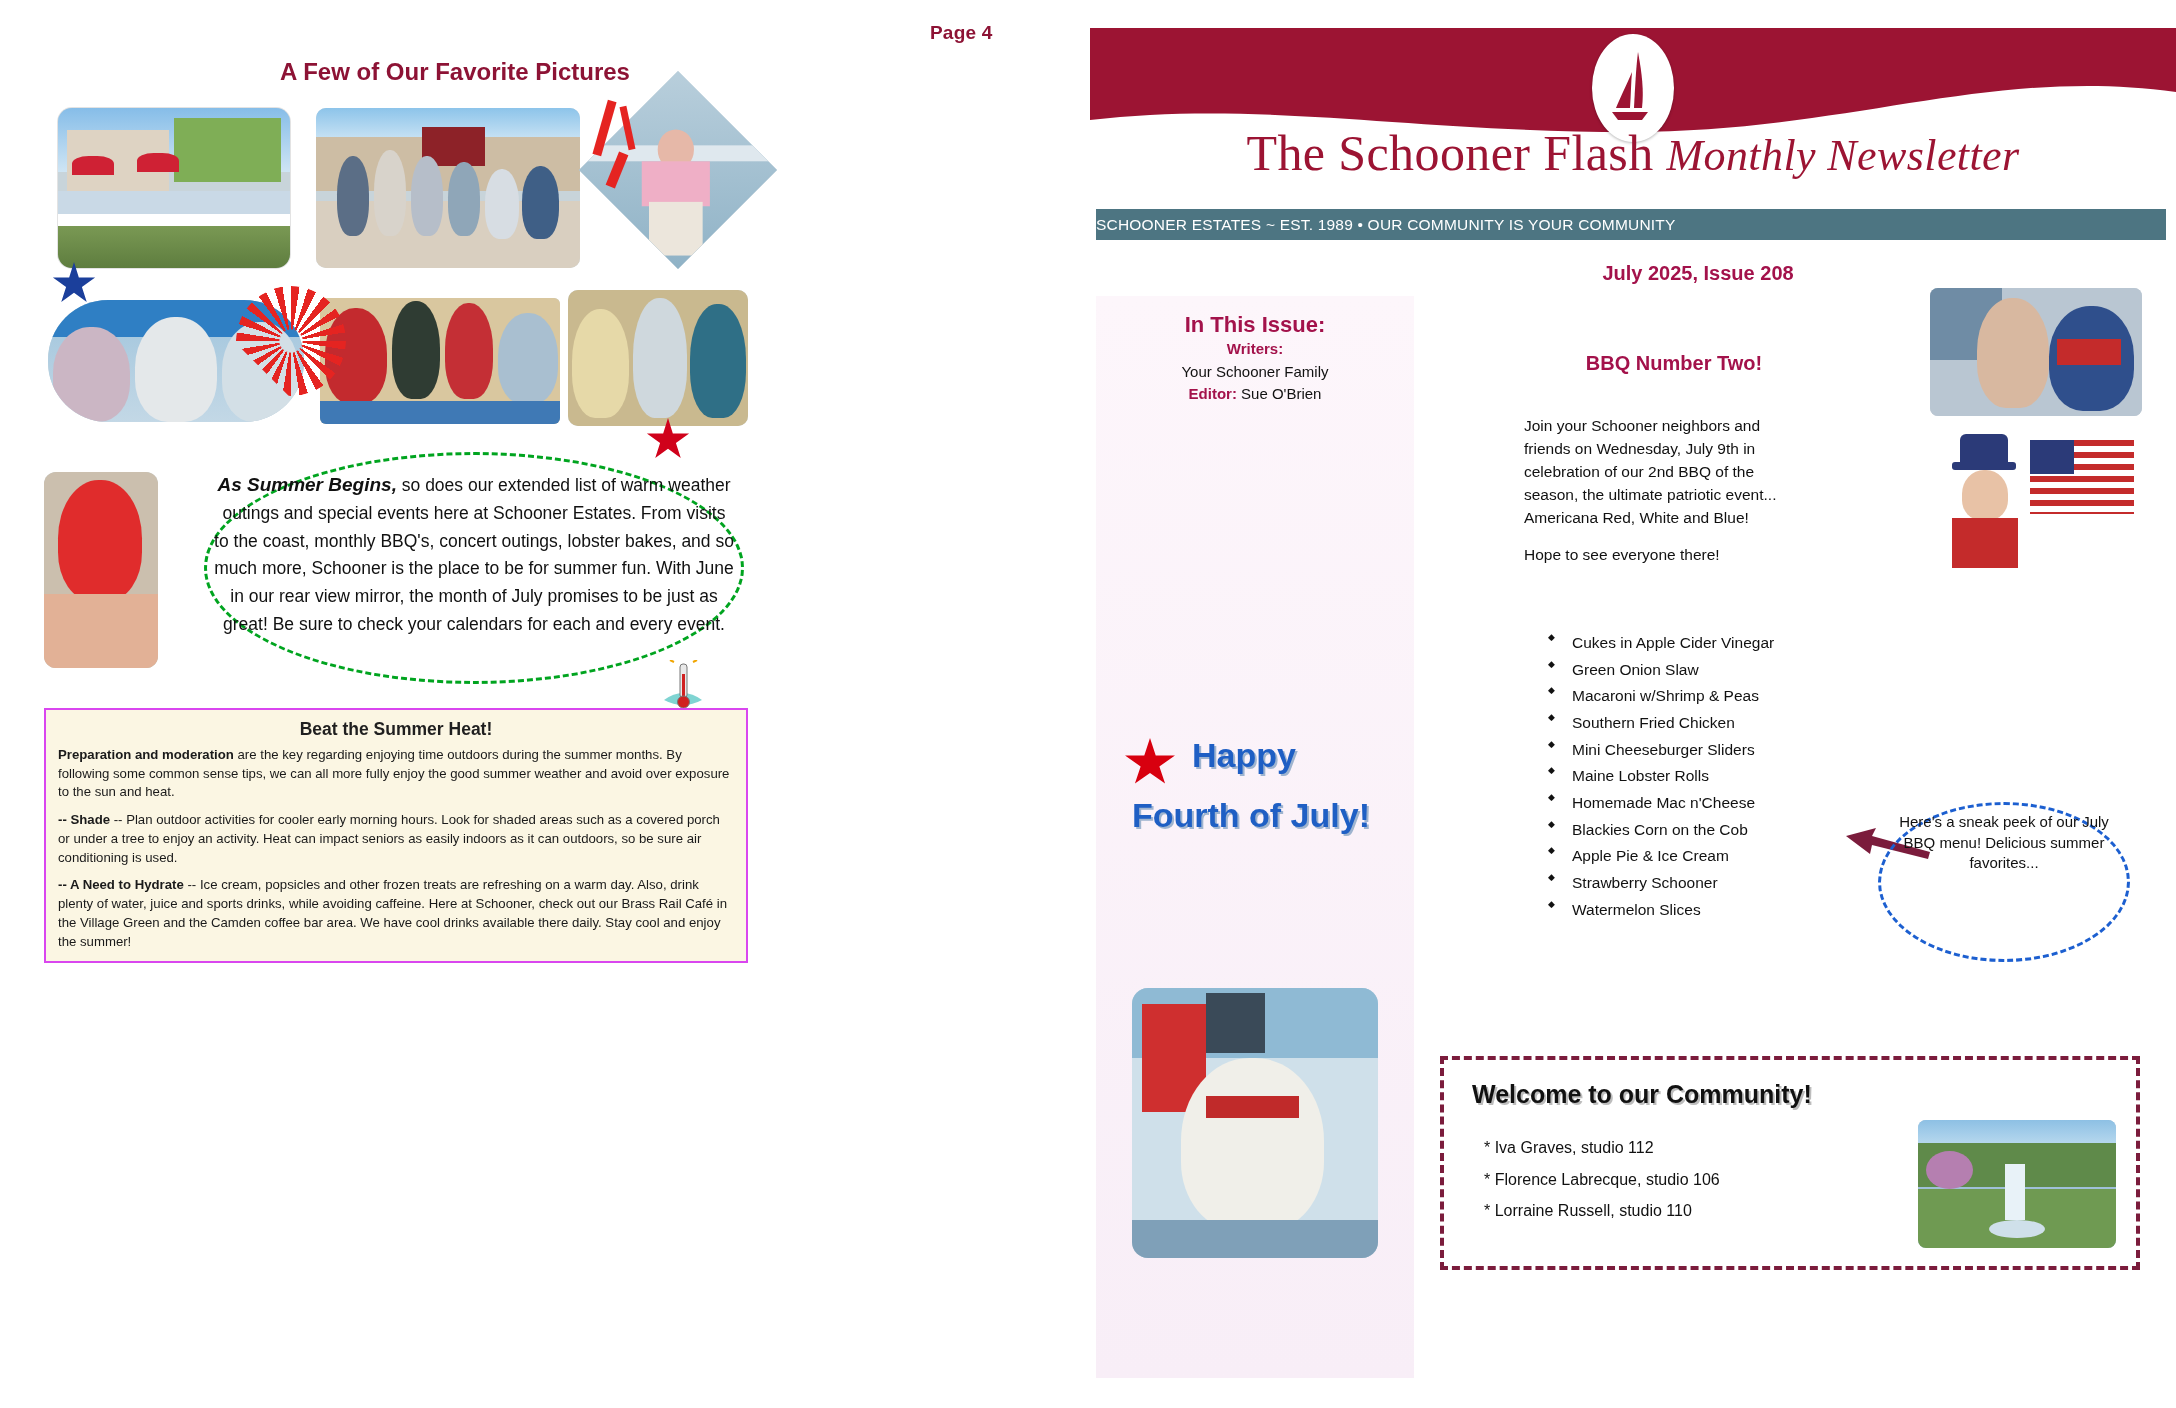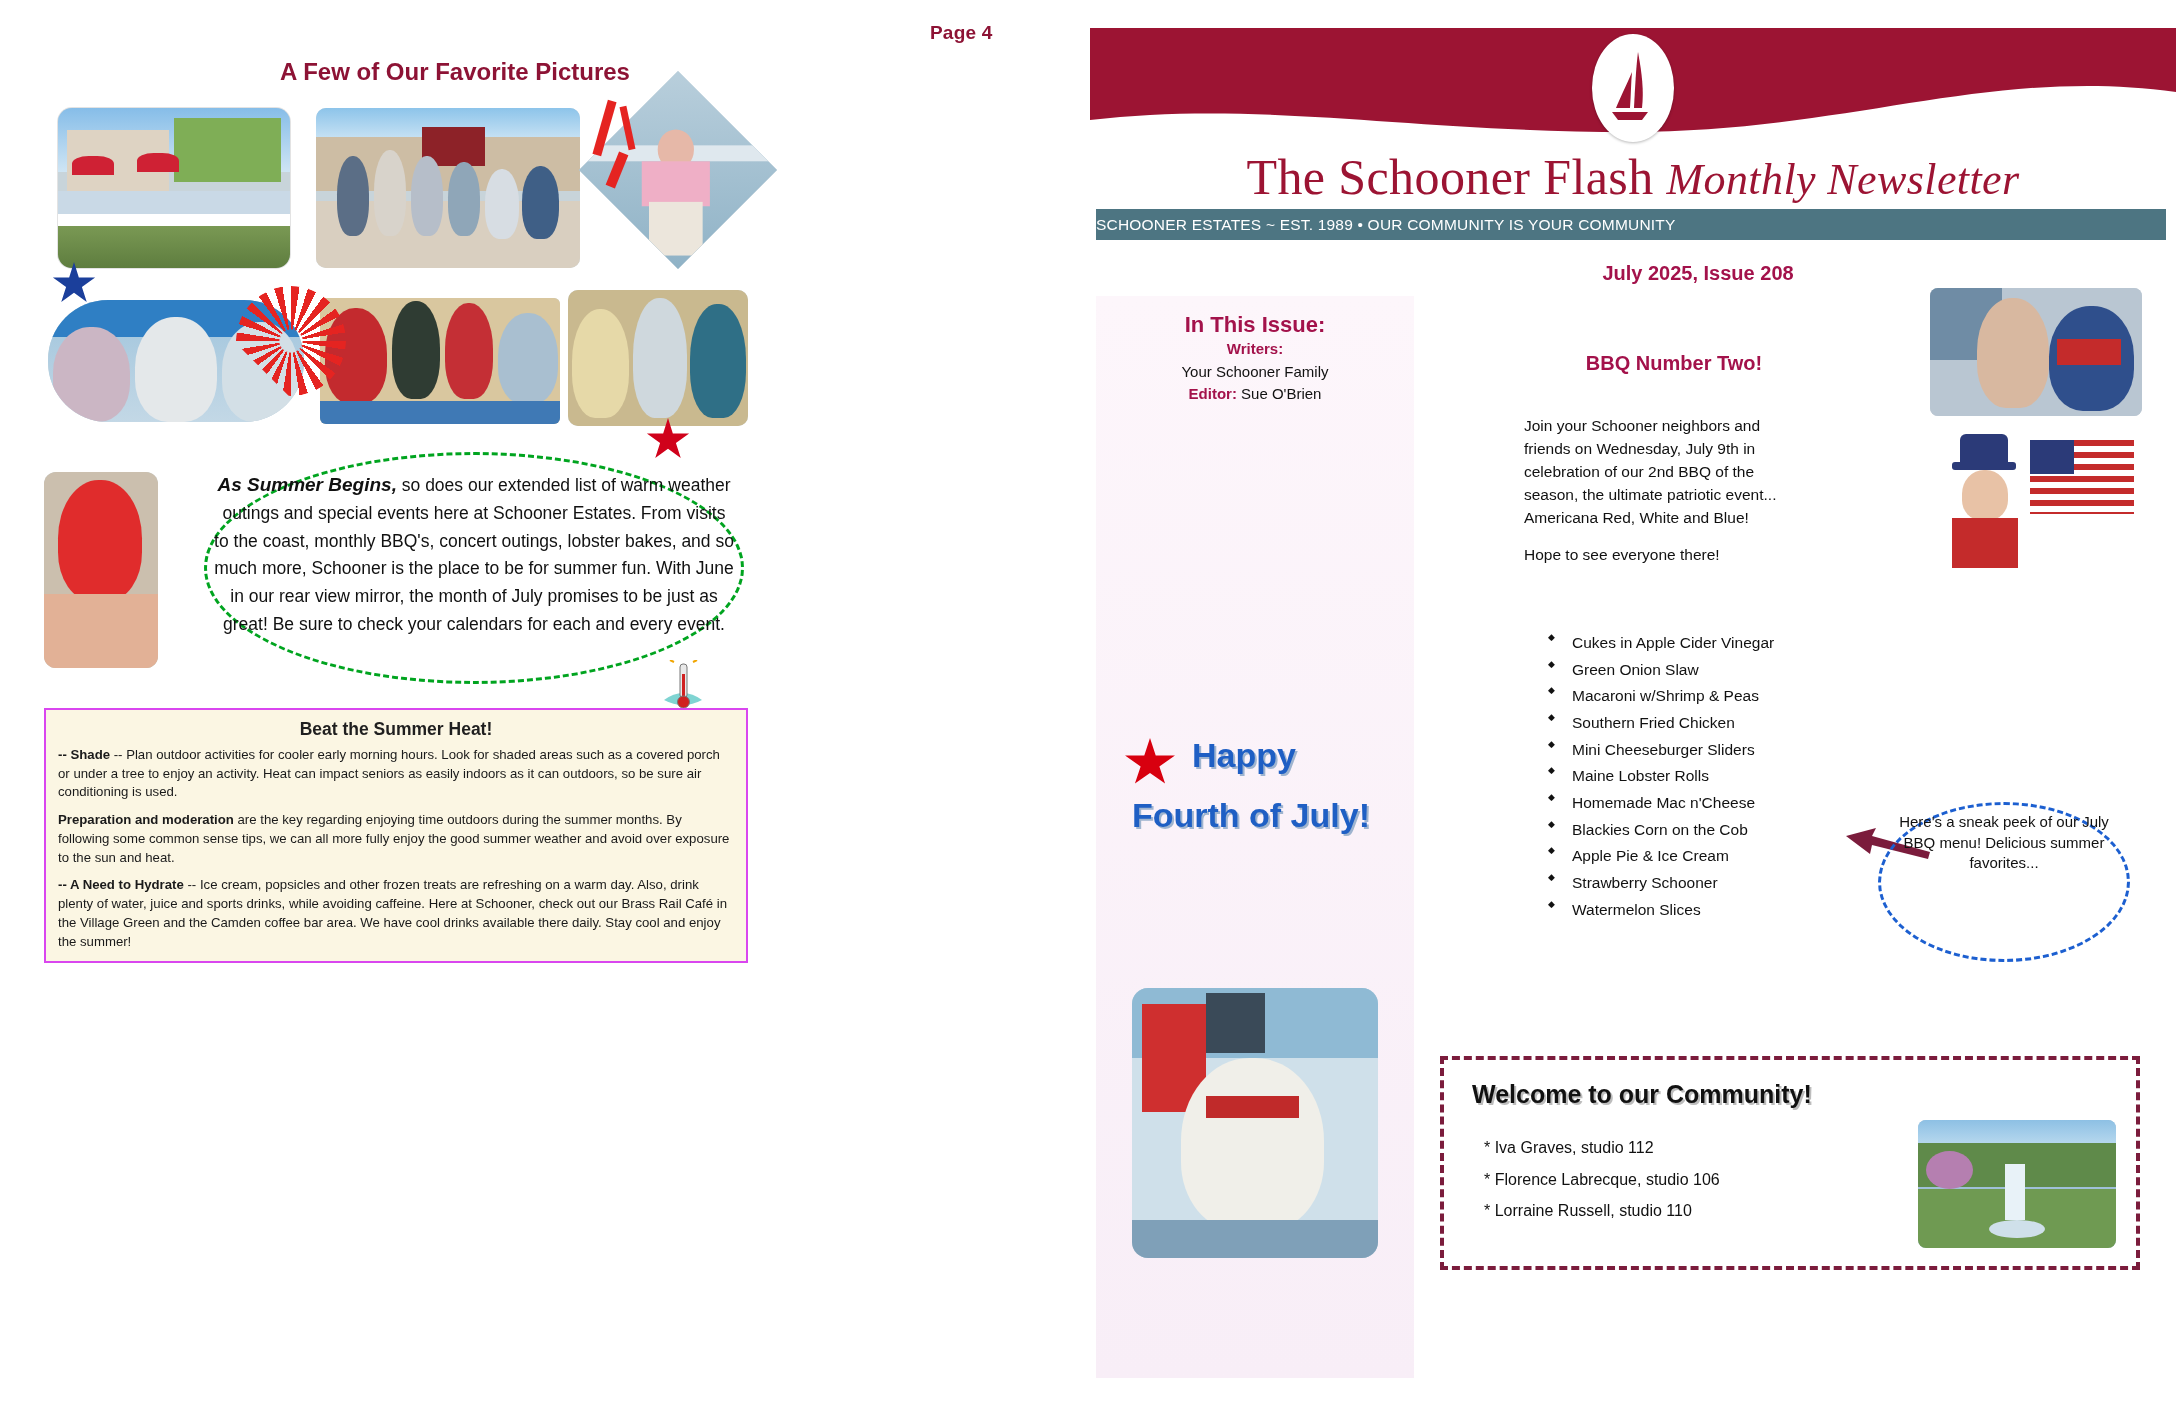--- a/index.html
+++ b/index.html
@@ -100,21 +100,21 @@
 
   .logo-oval {
     position:absolute; left:502px; top:34px; width:82px; height:108px;
     background:#fff; border-radius:50%;
     box-shadow:0 1px 3px rgba(0,0,0,.28);
     overflow:hidden;
   }
   .sail { position:absolute; left:16px; top:16px; }
 
   .mast-title {
-    position:absolute; left:0; top:148px; width:1086px; text-align:center;
+    position:absolute; left:0; top:124px; width:1086px; text-align:center;
     color:#9c1433; font-family:"Liberation Serif", serif;
     font-size:50px; letter-spacing:.4px; white-space:nowrap;
   }
   .mast-title .ital { font-style:italic; font-size:44px; }
 
   .tagbar {
     position:absolute; left:6px; top:209px; width:1070px; height:31px;
     background:#4d7582; color:#fff;
     display:flex; align-items:center; justify-content:flex-start;
     font-size:15.5px; letter-spacing:.2px;
@@ -331,22 +331,22 @@
         <rect x="26" y="4" width="7" height="34" rx="3" fill="#e9e9e9" stroke="#777" stroke-width="1"></rect>
         <rect x="28" y="14" width="3" height="24" fill="#d02020"></rect>
         <circle cx="29.5" cy="42" r="6" fill="#d02020" stroke="#777" stroke-width="1"></circle>
         <path d="M20 2 l-4 -2 M39 2 l4 -2 M29 0 l0 -3" stroke="#f0a500" stroke-width="2"></path>
       </svg>
     </div>
 
     <div class="heat-box">
       <div class="heat-title">Beat the Summer Heat!</div>
       <div class="heat-body">
+        <p><b>Preparation and moderation</b><span> are the key regarding enjoying time outdoors during the summer months.  By following some common sense tips, we can all more fully enjoy the good summer weather and avoid over exposure to the sun and heat.</span></p>
         <p><b> -- Shade</b><span> -- Plan outdoor activities for cooler early morning hours. Look for shaded areas such as a covered porch or under a tree to enjoy an activity. Heat can impact seniors as easily indoors as it can outdoors, so be sure air conditioning is used.</span></p>
-        <p><b>Preparation and moderation</b><span> are the key regarding enjoying time outdoors during the summer months.  By following some common sense tips, we can all more fully enjoy the good summer weather and avoid over exposure to the sun and heat.</span></p>
         <p><b>-- A Need to Hydrate</b><span> -- Ice cream, popsicles and other frozen treats are refreshing on a warm day. Also, drink plenty of water, juice and sports drinks, while avoiding caffeine. Here at Schooner, check out our Brass Rail Café in the Village Green and the Camden coffee bar area. We have cool drinks available there daily.  Stay cool and enjoy the summer!</span></p>
       </div>
     </div>
   </div>
 
   <div class="page-right">
 
     <svg class="hdr-wave" viewBox="0 0 1086 120" preserveAspectRatio="none">
       <path d="M0,0 L1086,0 L1086,64 C900,38 760,104 540,104 C320,104 170,72 0,92 Z" fill="#9c1433"></path>
     </svg>

